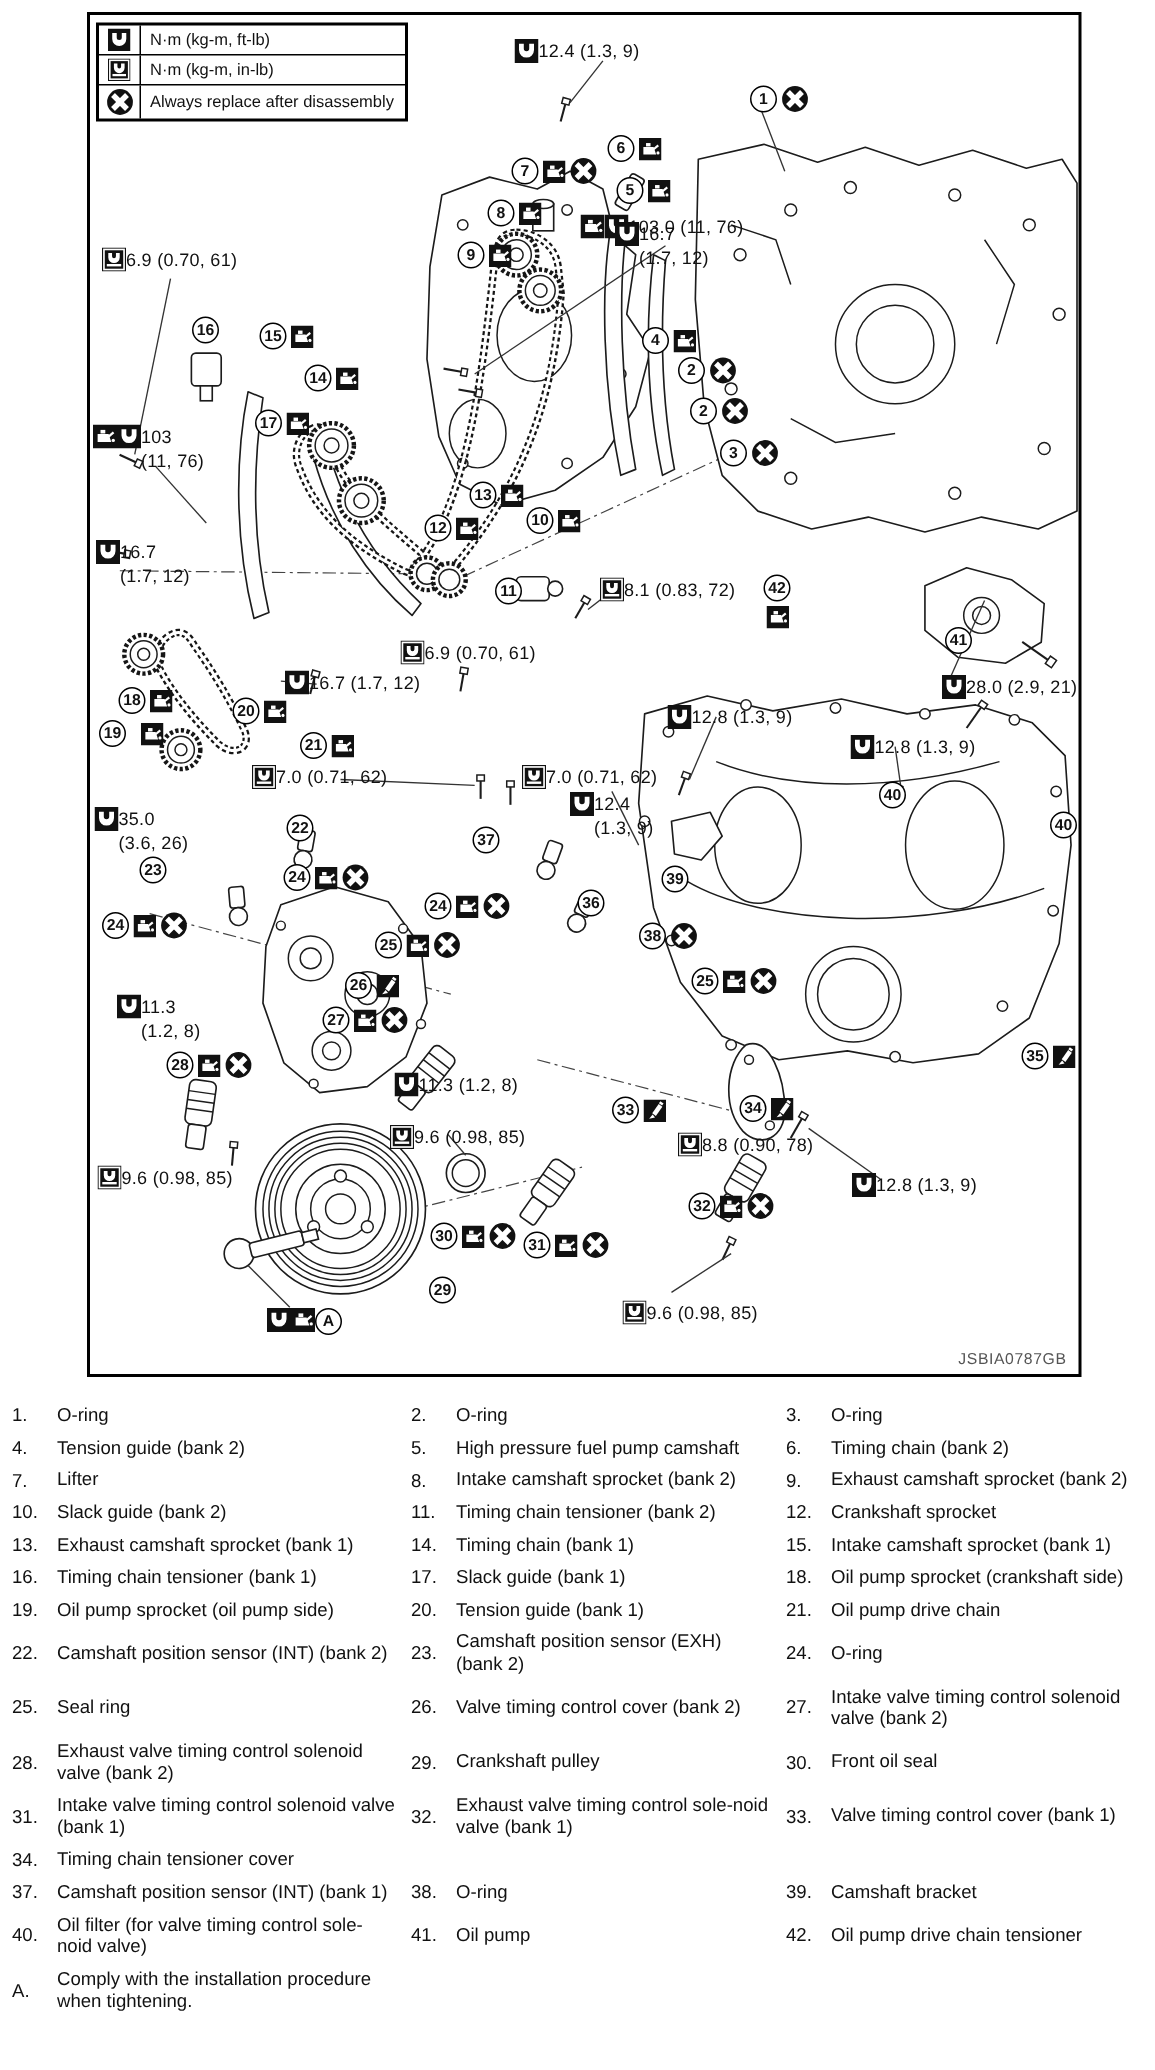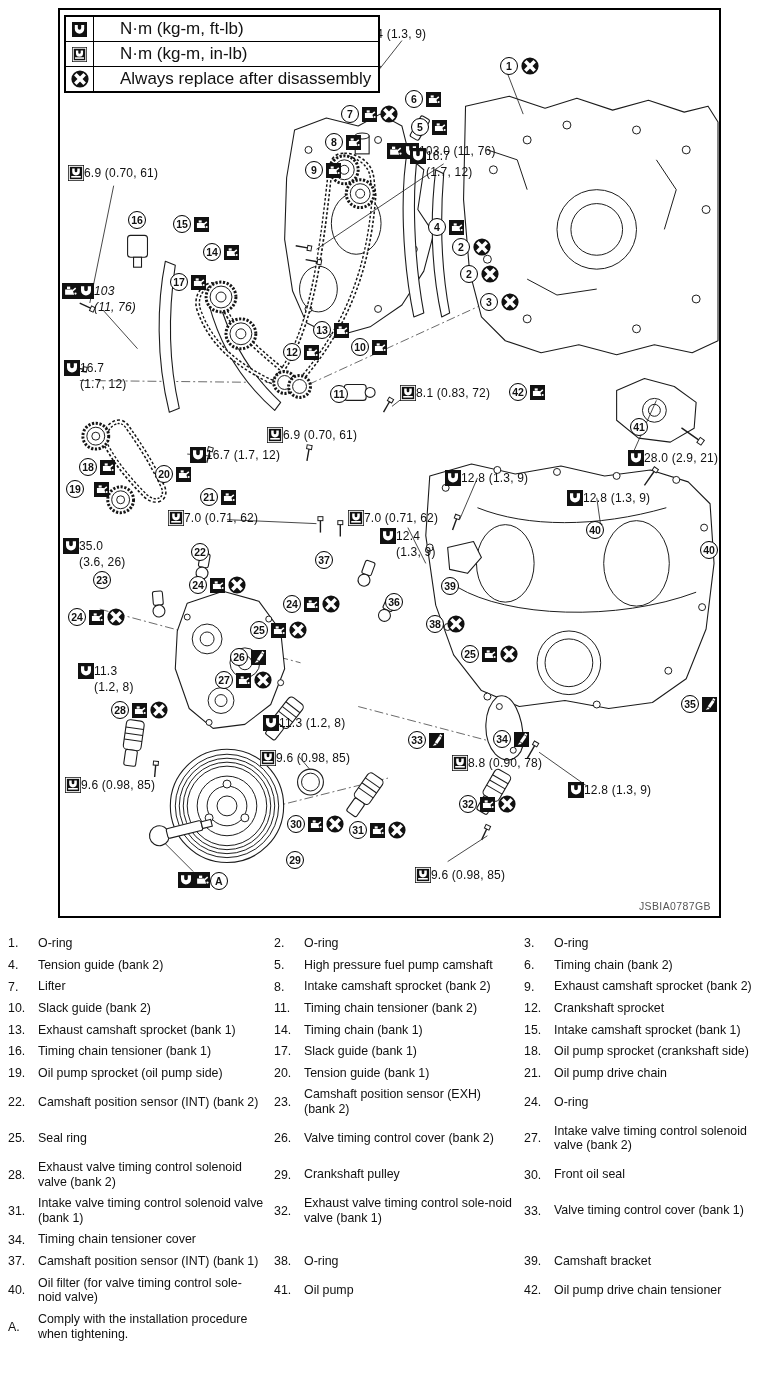--- a/index.html
+++ b/index.html
@@ -19,21 +19,21 @@
   .ldr{stroke:#333;stroke-width:0.9;}
   .bolt rect{fill:#fff;stroke:#1c1c1c;stroke-width:1;}
   .bolt line{stroke:#1c1c1c;stroke-width:1.4;}
   .part{fill:#fff;stroke:#1c1c1c;stroke-width:1.1;}
 
   
   .legend{position:absolute;left:4px;top:5px;border:2px solid #000;background:#fff;z-index:5;}
   .legend-row{display:flex;align-items:stretch;border-bottom:1px solid #000;}
   .legend-row:last-child{border-bottom:none;}
   .legend-icon{width:27px;display:flex;align-items:center;justify-content:center;border-right:1px solid #000;padding:2px 0;}
-  .legend-label{font-size:17px;padding:2px 7px 2px 6px;display:flex;align-items:center;white-space:nowrap;margin-left:20px;}
+  .legend-label{font-size:11px;padding:2px 7px 2px 6px;display:flex;align-items:center;white-space:nowrap;}
 
   
   .overlay{position:absolute;inset:0;z-index:4;}
   .callout{position:absolute;display:flex;align-items:center;gap:3px;}
   .co-num{width:18px;height:18px;box-sizing:border-box;border:1.6px solid #000;border-radius:50%;background:#fff;
           font-size:10.5px;font-weight:600;display:flex;align-items:center;justify-content:center;flex:0 0 auto;}
   .icon{width:15px;height:15px;display:block;flex:0 0 auto;}
   .icon svg{display:block;width:100%;height:100%;}
   .icon.round{width:18px;height:18px;}
   .torque{position:absolute;display:flex;align-items:flex-start;gap:0;font-size:12px;letter-spacing:.2px;white-space:nowrap;}
@@ -562,21 +562,21 @@
                 <path d="M3.1 6.4 h7.3 l1.8 5.3 h-9.1 z"></path>
                 <path d="M10.1 7.3 l3.1-2.7 1 1.2-3.3 2.8 z"></path>
                 <circle cx="13.5" cy="10.6" r="1.1"></circle>
               </g>
             </svg>
           </span>
         </div>
         <div class="callout" style="left: 270px; top: 375px;">
           <span class="co-num">11</span>
         </div>
-        <div class="callout" style="left: 449px; top: 373px;">
+        <div class="callout" style="left: 449px; top: 373px; flex-direction: column;">
           <span class="co-num">42</span>
           <span class="icon">
             <svg viewBox="0 0 16 16">
               <rect width="16" height="16" fill="#111"></rect>
               <g fill="#fff">
                 <rect x="5" y="3.6" width="3.2" height="2.4"></rect>
                 <path d="M3.1 6.4 h7.3 l1.8 5.3 h-9.1 z"></path>
                 <path d="M10.1 7.3 l3.1-2.7 1 1.2-3.3 2.8 z"></path>
                 <circle cx="13.5" cy="10.6" r="1.1"></circle>
               </g>
@@ -1011,21 +1011,21 @@
               <rect width="16" height="16" fill="#111"></rect>
               <rect x="1.3" y="1.3" width="13.4" height="13.4" fill="none" stroke="#fff" stroke-width="1.1"></rect>
               <path d="M4.2 3.6 h2.5 v2.3 a1.3 1.3 0 0 0 2.6 0 V3.6 h2.5 v3 a3.8 3.8 0 0 1 -7.6 0 Z" fill="#fff"></path>
               <rect x="3.2" y="11" width="9.6" height="1.6" fill="#fff"></rect>
             </svg>
           </span>
           <div class="tq-text">
             <div>6.9 (0.70, 61)</div>
           </div>
         </div>
-        <div class="torque" style="left: 2px; top: 273px; font-style: italic;">
+        <div class="torque" style="left: 2px; top: 273px;">
           <span class="icon">
             <svg viewBox="0 0 16 16">
               <rect width="16" height="16" fill="#111"></rect>
               <g fill="#fff">
                 <rect x="5" y="3.6" width="3.2" height="2.4"></rect>
                 <path d="M3.1 6.4 h7.3 l1.8 5.3 h-9.1 z"></path>
                 <path d="M10.1 7.3 l3.1-2.7 1 1.2-3.3 2.8 z"></path>
                 <circle cx="13.5" cy="10.6" r="1.1"></circle>
               </g>
             </svg>

